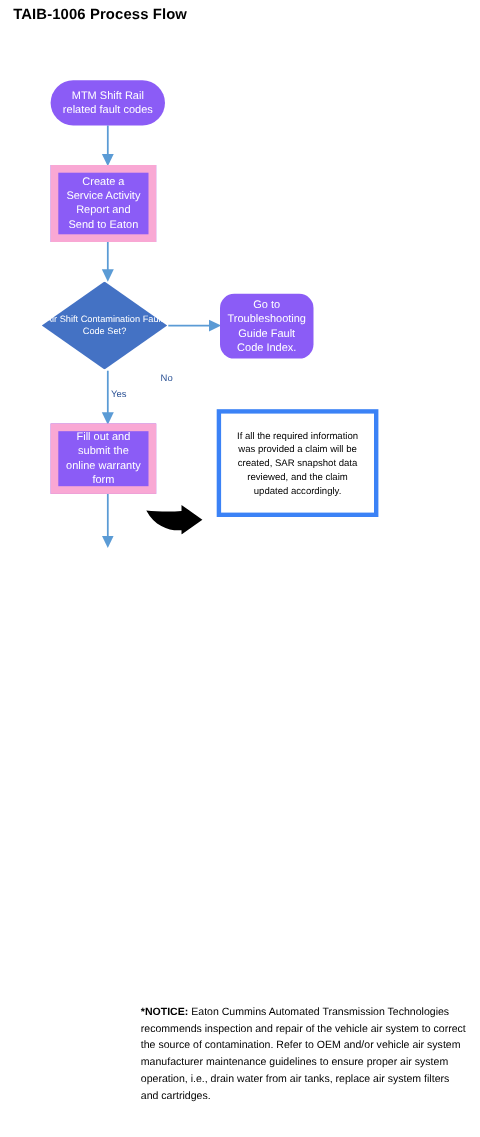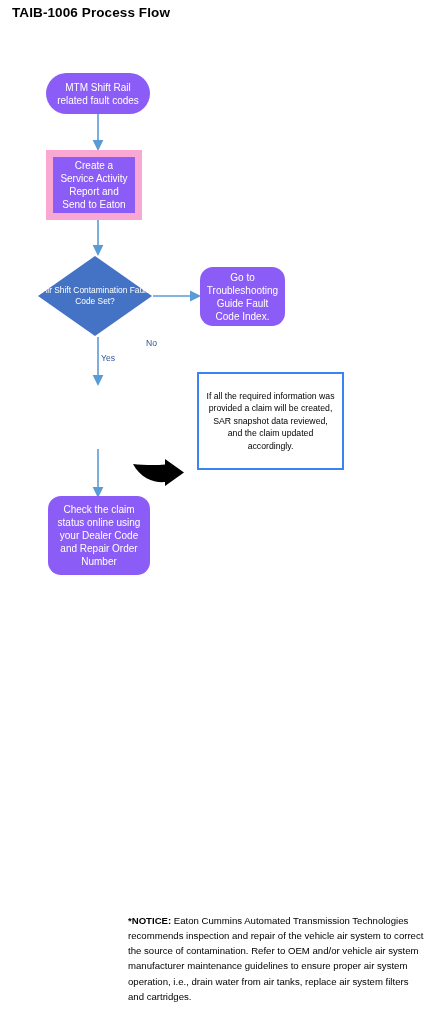--- a/index.html
+++ b/index.html
@@ -101,21 +101,21 @@
   }
 
   
   #note-box {
     position: absolute;
     left: 197px;
     top: 372px;
     width: 147px;
     height: 98px;
     box-sizing: border-box;
-    border: 2px solid #3b82f6;
+    border: 4px solid #3b82f6;
     background: #ffffff;
     color: #000000;
     font-size: 8.7px;
     line-height: 1.42;
     text-align: center;
     display: flex;
     align-items: center;
     justify-content: center;
     padding: 3px 7px;
   }
@@ -180,30 +180,30 @@
     <div class="diamond-text">Air Shift Contamination Fault Code Set?</div>
   </div>
 
   <div class="edge-label" style="left:145px; top:290px;margin-top:48px;">No</div>
   <div class="edge-label" style="left:100px; top:353px;">Yes</div>
 
   <div class="node rounded" id="node-troubleshooting" style="left:200px; top:267px; width:85px; height:59px;">
     <span>Go to Troubleshooting Guide Fault Code Index.</span>
   </div>
 
+  <div class="node rect" id="node-warranty-form" style="left:46px; top:385px; width:96px; height:64px;">
+    <span>Fill out and submit the online warranty form</span>
+  </div>
 
   <div id="note-box">
     <span>If all the required information was provided a claim will be created, SAR snapshot data reviewed, and the claim updated accordingly.</span>
   </div>
 
   <svg id="bent-arrow" viewBox="0 0 54 34" xmlns="http://www.w3.org/2000/svg">
     <path d="M2,12 C10,27 24,31 34,30 L34,34 L53,20.5 L34,7 L34,12.5 C24,13.5 11,13 2,12 Z" fill="#000000"></path>
   </svg>
 
-  <div class="node rounded" id="node-check-claim" style="left:48px; top:496px; width:102px; height:79px;">
-    <span>Check the claim status online using your Dealer Code and Repair Order Number</span>
-  </div>
 
 </div>
 
 <div id="notice">
   <b>*NOTICE:</b><span> Eaton Cummins Automated Transmission Technologies recommends inspection and repair of the vehicle air system to correct the source of contamination. Refer to OEM and/or vehicle air system manufacturer maintenance guidelines to ensure proper air system operation, i.e., drain water from air tanks, replace air system filters and cartridges.</span>
 </div>
 
 </body></html>

